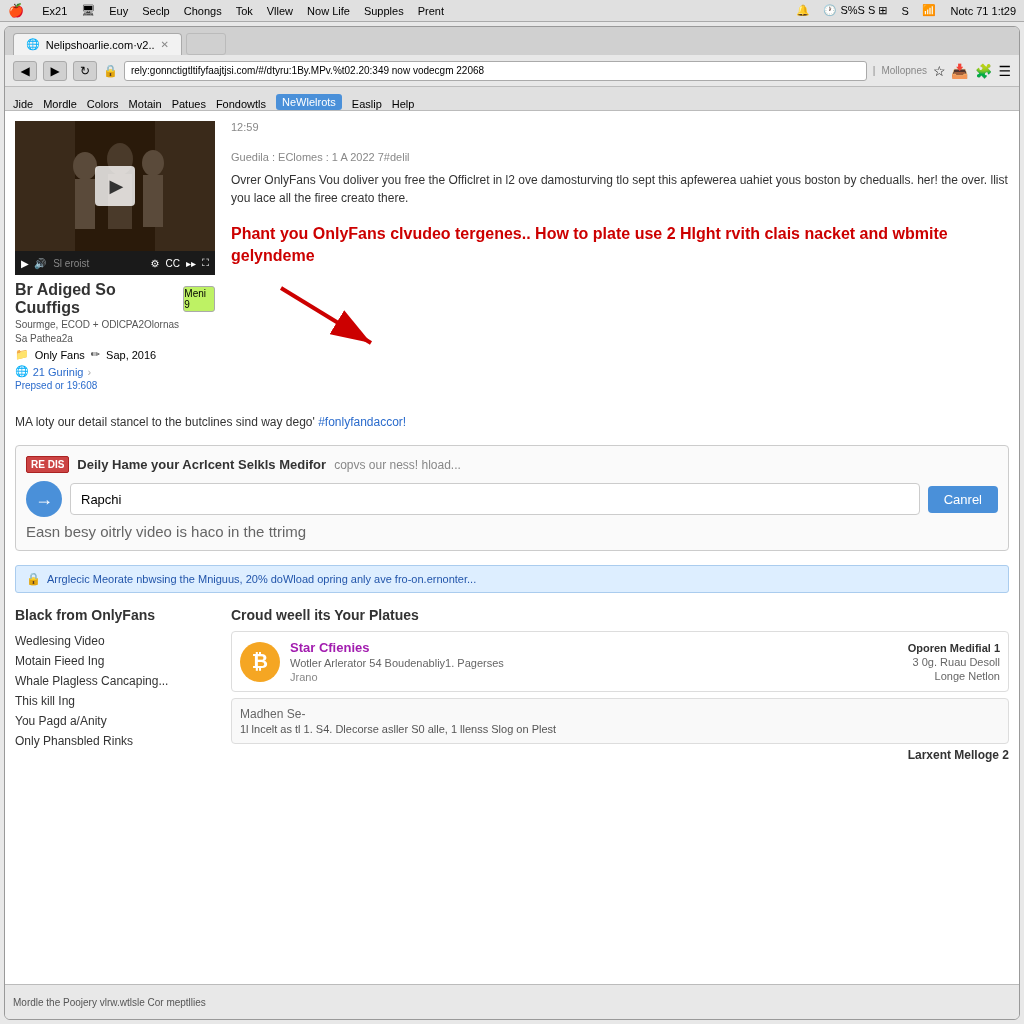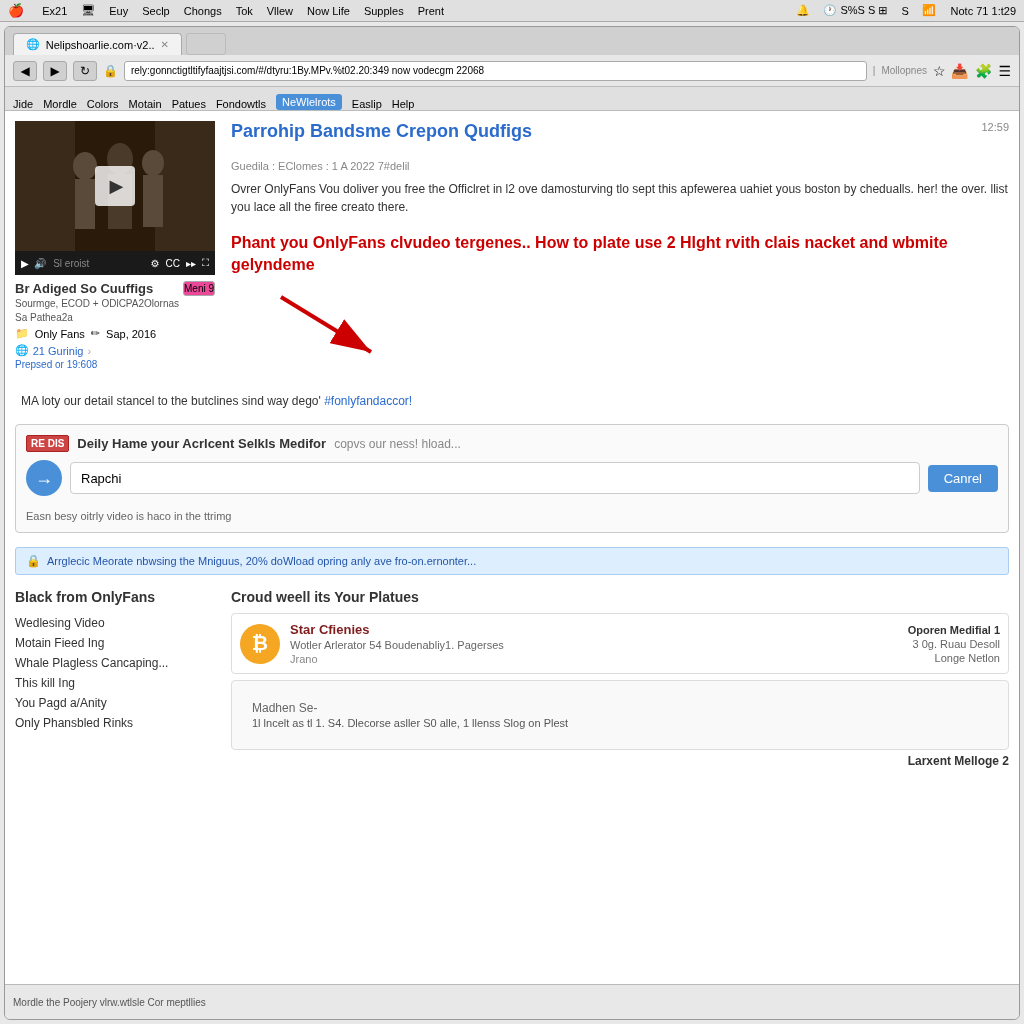--- a/index.html
+++ b/index.html
@@ -38,74 +38,74 @@
     .top-section { display: flex; padding: 10px; gap: 16px; }
 
     
     .video-container { width: 200px; flex-shrink: 0; }
     .video-thumb { width: 200px; height: 130px; background: #2a2a2a; position: relative; display: flex; align-items: center; justify-content: center; }
     .play-btn { width: 40px; height: 40px; background: rgba(255,255,255,0.8); border-radius: 4px; display: flex; align-items: center; justify-content: center; }
     .play-btn::after { content: '▶'; font-size: 18px; color: #333; margin-left: 3px; }
     .video-controls { background: #1a1a1a; height: 24px; display: flex; align-items: center; padding: 0 6px; gap: 6px; }
     .ctrl-btn { color: white; font-size: 10px; cursor: pointer; }
     .video-info { padding: 6px 0; }
-    .video-title { font-weight: bold; font-size: 13px; color: #333; }
+    .video-title { font-weight: bold; font-size: 16px; color: #333; }
     .video-subtitle { font-size: 10px; color: #555; margin-top: 2px; }
     .video-tags { display: flex; align-items: center; gap: 6px; margin-top: 4px; font-size: 11px; }
     .video-stats { display: flex; align-items: center; gap: 4px; margin-top: 4px; font-size: 11px; color: #2a6bcc; cursor: pointer; }
     .video-posted { font-size: 10px; color: #2a6bcc; margin-top: 2px; cursor: pointer; }
-    .menu-btn { background: #ec4899; border: 1px solid #aaa; border-radius: 3px; font-size: 10px; padding: 1px 0; cursor: pointer; }
+    .menu-btn { background: #bef264; border: 1px solid #aaa; border-radius: 3px; font-size: 10px; padding: 1px 0; cursor: pointer; }
 
     
     .article-section { flex: 1; }
     .article-title { font-size: 18px; font-weight: bold; color: #2a6bcc; }
     .article-meta { font-size: 11px; color: #888; margin-top: 18px; }
     .article-desc { font-size: 12px; color: #333; margin-top: 8px; line-height: 1.5; }
     .article-time { font-size: 11px; color: #888; float: right; }
     .red-text { color: #cc0000; font-size: 16px; font-weight: bold; line-height: 1.4; margin: 10px 0; }
-    .hashtag-line { font-size: 12px; color: #333; margin: 8px 16px; }
+    .hashtag-line { font-size: 12px; color: #333; margin: 8px 10px; }
     .hashtag { color: #2a6bcc; }
 
     
     .upload-section { margin: 8px 10px; border: 1px solid #ccc; border-radius: 4px; padding: 10px; background: #fafafa; }
     .upload-header { display: flex; align-items: center; gap: 8px; margin-bottom: 8px; }
     .redis-badge { background: #cc4444; color: white; font-size: 10px; font-weight: bold; padding: 2px 4px; border-radius: 2px; border: 1px solid #aa2222; }
     .upload-title { font-size: 13px; font-weight: bold; color: #333; }
     .upload-loading { font-size: 12px; color: #888; }
     .upload-row { display: flex; align-items: center; gap: 8px; }
     .arrow-circle { width: 36px; height: 36px; background: #4a90d9; border-radius: 50%; display: flex; align-items: center; justify-content: center; color: white; font-size: 18px; }
     .upload-input { flex: 1; height: 32px; border: 1px solid #ccc; border-radius: 4px; padding: 0 10px; font-size: 13px; }
     .cancel-btn { background: #4a90d9; color: white; border: none; border-radius: 4px; padding: 6px 16px; font-size: 13px; cursor: pointer; }
-    .upload-hint { font-size: 11px; color: #666; margin-top: 14px; }
+    .upload-hint { font-size: 15px; color: #666; margin-top: 6px; }
 
     
     .info-bar { background: #ddeeff; border: 1px solid #aaccee; margin: 6px 10px; padding: 6px 10px; font-size: 11px; color: #2255aa; border-radius: 3px; display: flex; align-items: center; gap: 6px; }
 
     
     .bottom-section { display: flex; margin: 8px 10px; gap: 16px; }
 
     
     .left-sidebar { width: 200px; flex-shrink: 0; }
     .sidebar-title { font-size: 14px; font-weight: bold; color: #333; margin-bottom: 8px; }
     .sidebar-item { font-size: 12px; color: #333; padding: 3px 0; cursor: pointer; }
 
     
     .right-panel { flex: 1; }
     .panel-title { font-size: 14px; font-weight: bold; color: #333; margin-bottom: 8px; }
     .user-card { border: 1px solid #ddd; border-radius: 4px; padding: 8px; margin-bottom: 6px; display: flex; align-items: center; gap: 10px; }
     .user-avatar { width: 40px; height: 40px; background: #f5a623; border-radius: 50%; display: flex; align-items: center; justify-content: center; font-size: 20px; color: white; font-weight: bold; }
     .user-info { flex: 1; }
-    .user-name { font-size: 13px; font-weight: bold; color: #7f1d1d; cursor: pointer; }
+    .user-name { font-size: 13px; font-weight: bold; color: #a21caf; cursor: pointer; }
     .user-desc { font-size: 11px; color: #666; margin-top: 2px; }
     .user-stats { font-size: 11px; color: #888; margin-top: 2px; }
     .right-col { text-align: right; font-size: 11px; color: #333; }
     .right-col .label { font-weight: bold; }
     .right-col .sublabel { color: #666; margin-top: 2px; }
 
-    .user-card2 { border: 1px solid #ddd; border-radius: 4px; padding: 20px; margin-bottom: 0; background: #f9f9f9; }
+    .user-card2 { border: 1px solid #ddd; border-radius: 4px; padding: 8px; margin-bottom: 0; background: #f9f9f9; }
     .user2-header { font-size: 12px; color: #666; }
     .user2-text { font-size: 11px; color: #555; margin-top: 2px; }
 
     
     .status-bar { background: #e8e8e8; height: 20px; border-top: 1px solid #bbb; display: flex; align-items: center; padding: 17px 8px; font-size: 10px; color: #555; }
 
     .info-bar-icon { font-size: 12px; }
   </style>
 </head>
 <body>
@@ -220,21 +220,20 @@
               <span>🌐</span>
               <span>21 Gurinig</span>
               <span style="color:#aaa;">›</span>
             </div>
             <div class="video-posted">Prepsed or 19:608</div>
           </div>
         </div>
 
         <div class="article-section">
           <div style="display:flex; justify-content:space-between; align-items:flex-start;">
-            <div class="article-title">Parrohip Bandsme Crepon Qudfigs</div>
             <span class="article-time">12:59</span>
           </div>
           <div class="article-meta">Guedila : EClomes : 1 A 2022 7#delil</div>
           <div class="article-desc">Ovrer OnlyFans Vou doliver you free the Officlret in l2 ove damosturving tlo sept this apfewerea uahiet yous boston by chedualls. her! the over. llist you lace all the firee creato there.</div>
 
           <div class="red-text" style="margin-top:16px;">Phant you OnlyFans clvudeo tergenes.. How to plate use 2 Hlght rvith clais nacket and wbmite gelyndeme</div>
 
           <div style="margin-top:10px; display:flex; align-items:center; padding-left:40px;">
             <svg width="120" height="80" viewBox="0 0 120 80">
               <defs>

